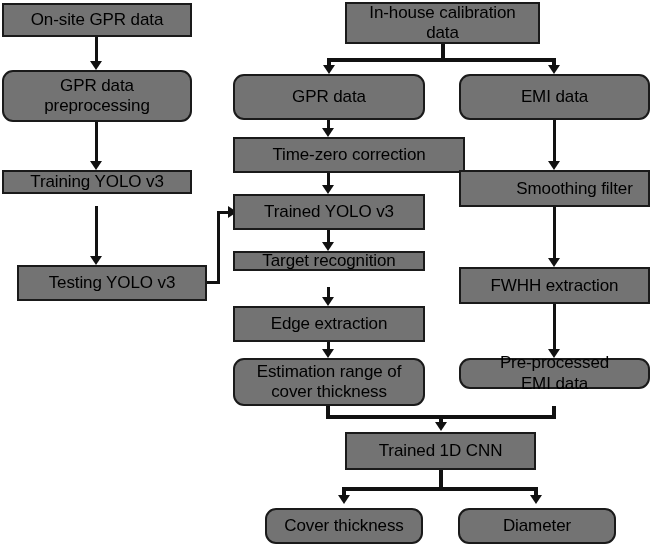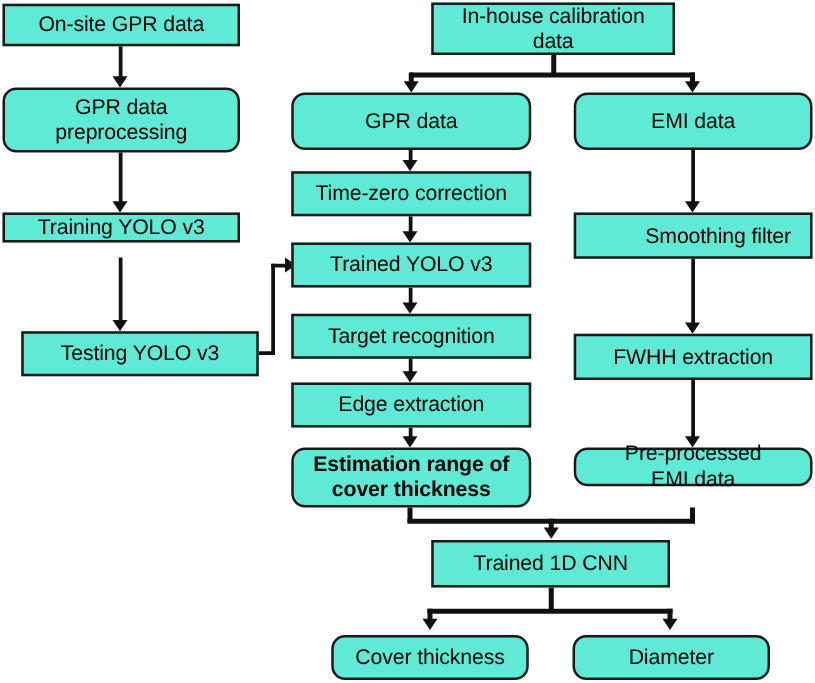--- a/index.html
+++ b/index.html
@@ -8,21 +8,21 @@
     position:relative;
     width:652px;
     height:546px;
     background:#ffffff;
     overflow:hidden;
   }
   .node{
     position:absolute;
     box-sizing:border-box;
     border:2px solid #1a1a1a;
-    background:#5eead4;
+    background:#737373;
     display:flex;
     align-items:center;
     justify-content:center;
     text-align:center;
     color:#000000;
     font-size:17px;
     line-height:1.15;
     letter-spacing:-0.1px;
     padding:0 4px;
     z-index:3;
@@ -75,37 +75,37 @@
 
   <div class="node sq two" style="left:345px; top:2px;  width:195px; height:42px;">
     <span class="lbl">In-house calibration
 data</span>
   </div>
 
   <div class="node round" style="left:233px; top:74px;  width:192px; height:46px;">
     <span class="lbl">GPR data</span>
   </div>
 
-  <div class="node sq" style="left:233px; top:137px; width:192px; height:36px;">
+  <div class="node sq" style="left:233px; top:137px; width:232px; height:36px;">
     <span class="lbl">Time-zero correction</span>
   </div>
 
   <div class="node sq" style="left:233px; top:194px; width:192px; height:36px;">
     <span class="lbl">Trained YOLO v3</span>
   </div>
 
-  <div class="node sq" style="left:233px; top:251px; width:192px; height:36px;">
+  <div class="node sq" style="left:233px; top:251px; width:192px; height:20px;">
     <span class="lbl">Target recognition</span>
   </div>
 
   <div class="node sq" style="left:233px; top:306px; width:192px; height:36px;">
     <span class="lbl">Edge extraction</span>
   </div>
 
-  <div class="node round two" style="left:233px; top:358px; width:192px; height:48px;font-weight:bold;">
+  <div class="node round two" style="left:233px; top:358px; width:192px; height:48px;">
     <span class="lbl">Estimation range of
 cover thickness</span>
   </div>
 
   <div class="node round" style="left:459px; top:74px;  width:191px; height:46px;">
     <span class="lbl">EMI data</span>
   </div>
 
   <div class="node sq" style="left:459px; top:170px; width:191px; height:37px;padding-left:44px;">
     <span class="lbl">Smoothing filter</span>

